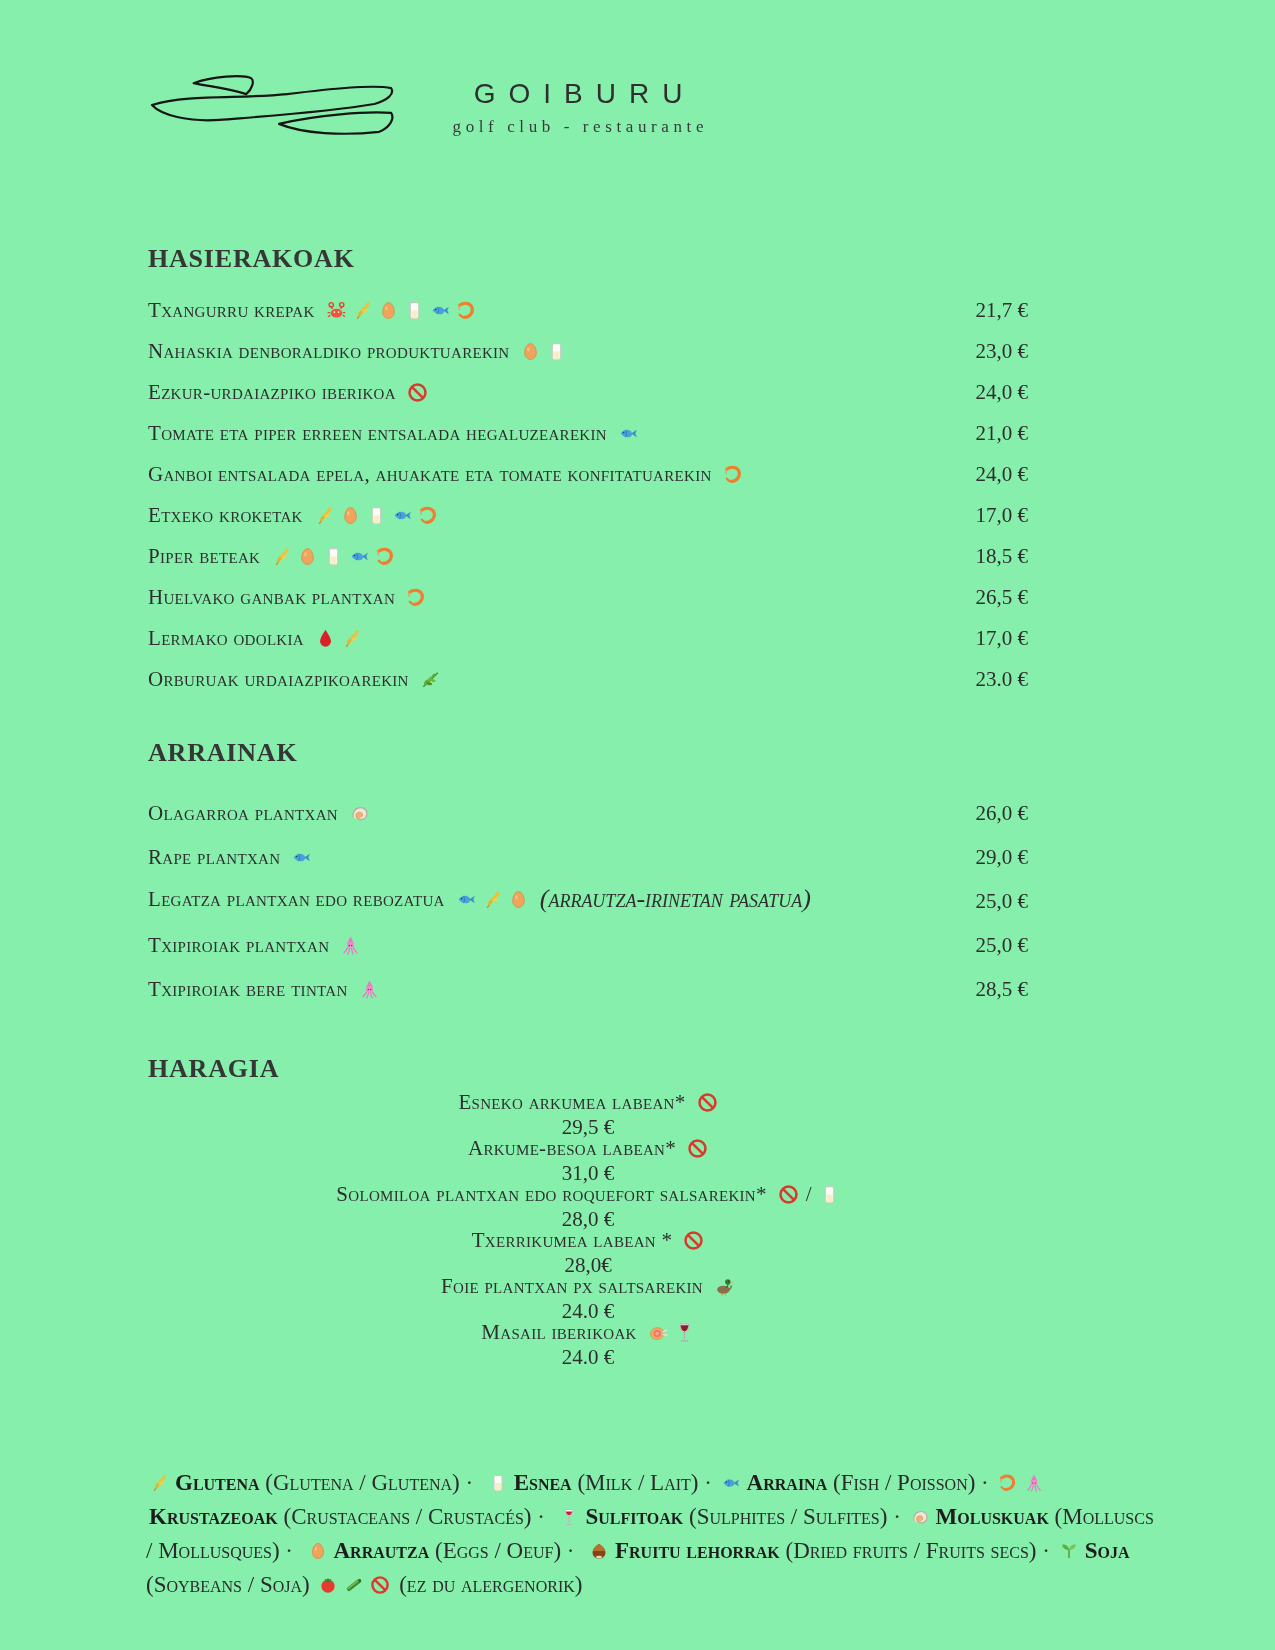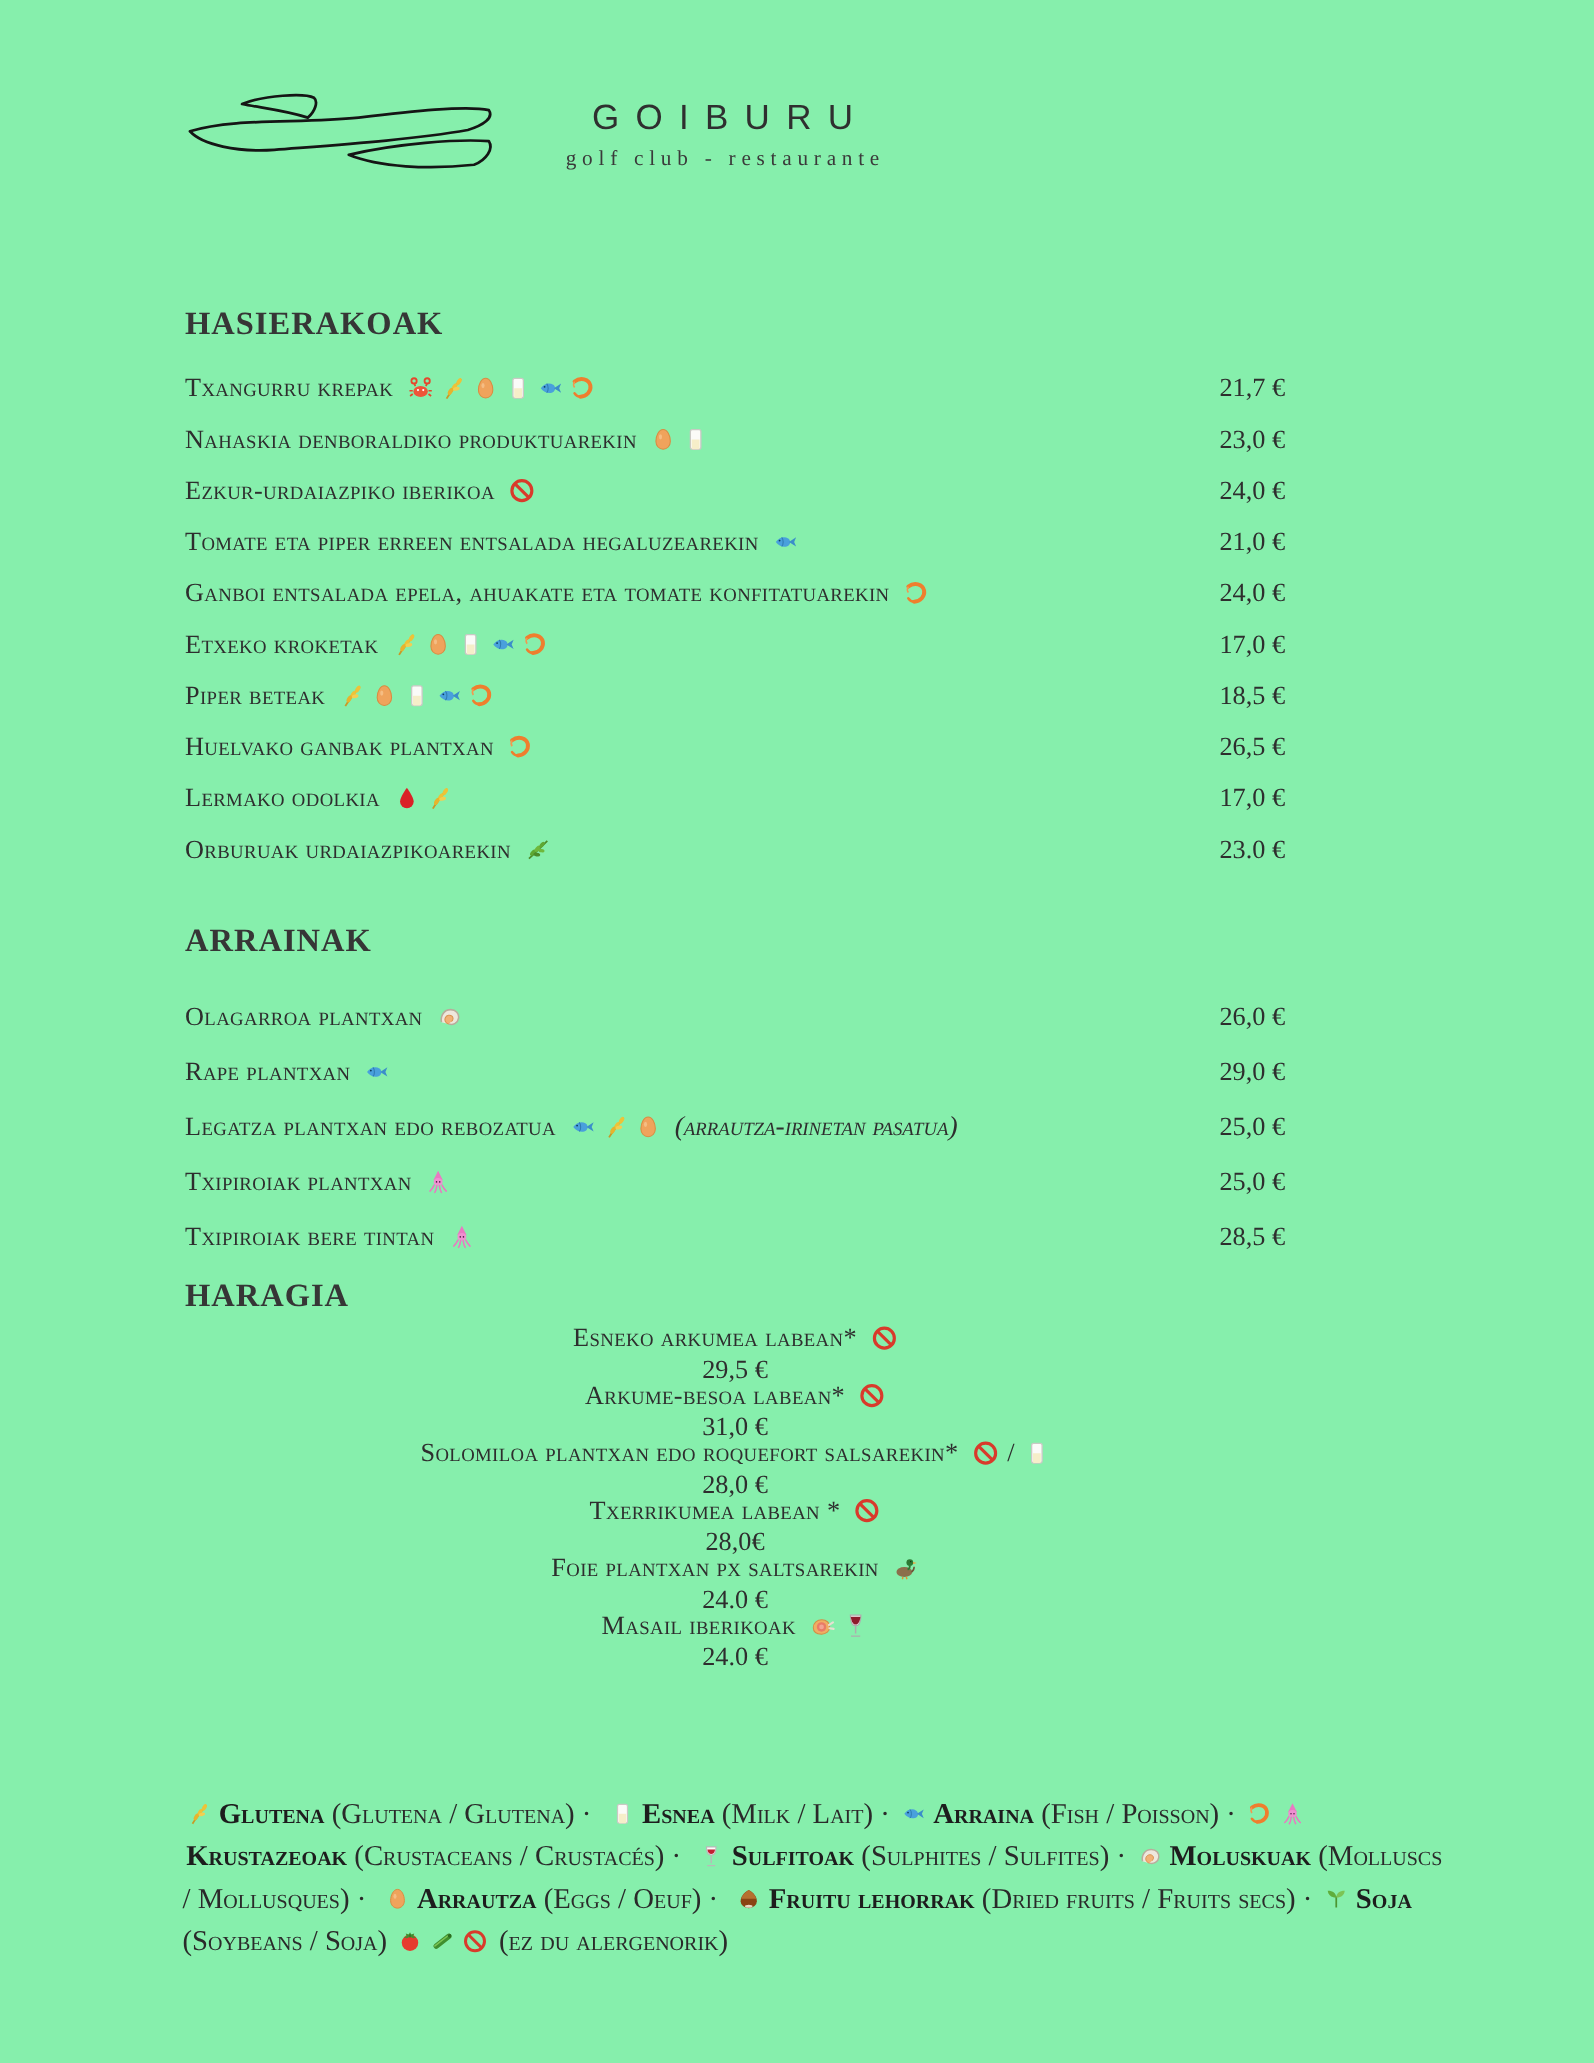--- a/index.html
+++ b/index.html
@@ -22,35 +22,35 @@
     font-family:Liberation Serif, serif; font-size:17px; font-weight:400;
     letter-spacing:4.6px; color:#3a3a3a; margin-top:7px; text-indent:4.6px;
   }
 
   
   main { margin:98px 0 0 148px; width:880px; }
   .section-title {
     font-size:26px; font-weight:700; letter-spacing:0.8px; color:#363636;
   }
   .menu-section.section-1 { margin-top:38px; }
-  .menu-section.section-2 { margin-top:20px; }
+  .menu-section.section-2 { margin-top:52px; }
   .section-0 .section-title { margin-bottom:16px; }
   .section-1 .section-title { margin-bottom:14px; }
   .section-2 .section-title { margin-bottom:6px; }
   .menu-row { display:flex; justify-content:space-between; align-items:center; }
   .section-0 .menu-row { height:41px; }
   .section-1 .menu-row { height:44px;align-items:flex-end; }
   .section-2 .menu-row { height:46px;flex-direction:column; }
   .item-left { display:flex; align-items:center; gap:5px; }
   .item-name {
     font-variant:small-caps; font-size:21px; letter-spacing:0.3px; color:#2e2e2e;
     margin-right:6px; white-space:nowrap;
   }
   .item-note {
-    font-variant:small-caps; font-style:italic; font-size:22px; color:#2e2e2e;
+    font-variant:small-caps; font-style:italic; font-size:26px; color:#2e2e2e;
     margin-left:6px; white-space:nowrap;
   }
   .item-price { font-size:21px; color:#2e2e2e; white-space:nowrap; }
   .icon { display:inline-flex; }
   .icon svg { width:21px; height:21px; display:block; }
   .slash-sep { font-size:21px; color:#2e2e2e; padding:0 2px; }
 
   
   footer { margin:100px 0 0 146px; width:1010px; }
   .legend-line {

